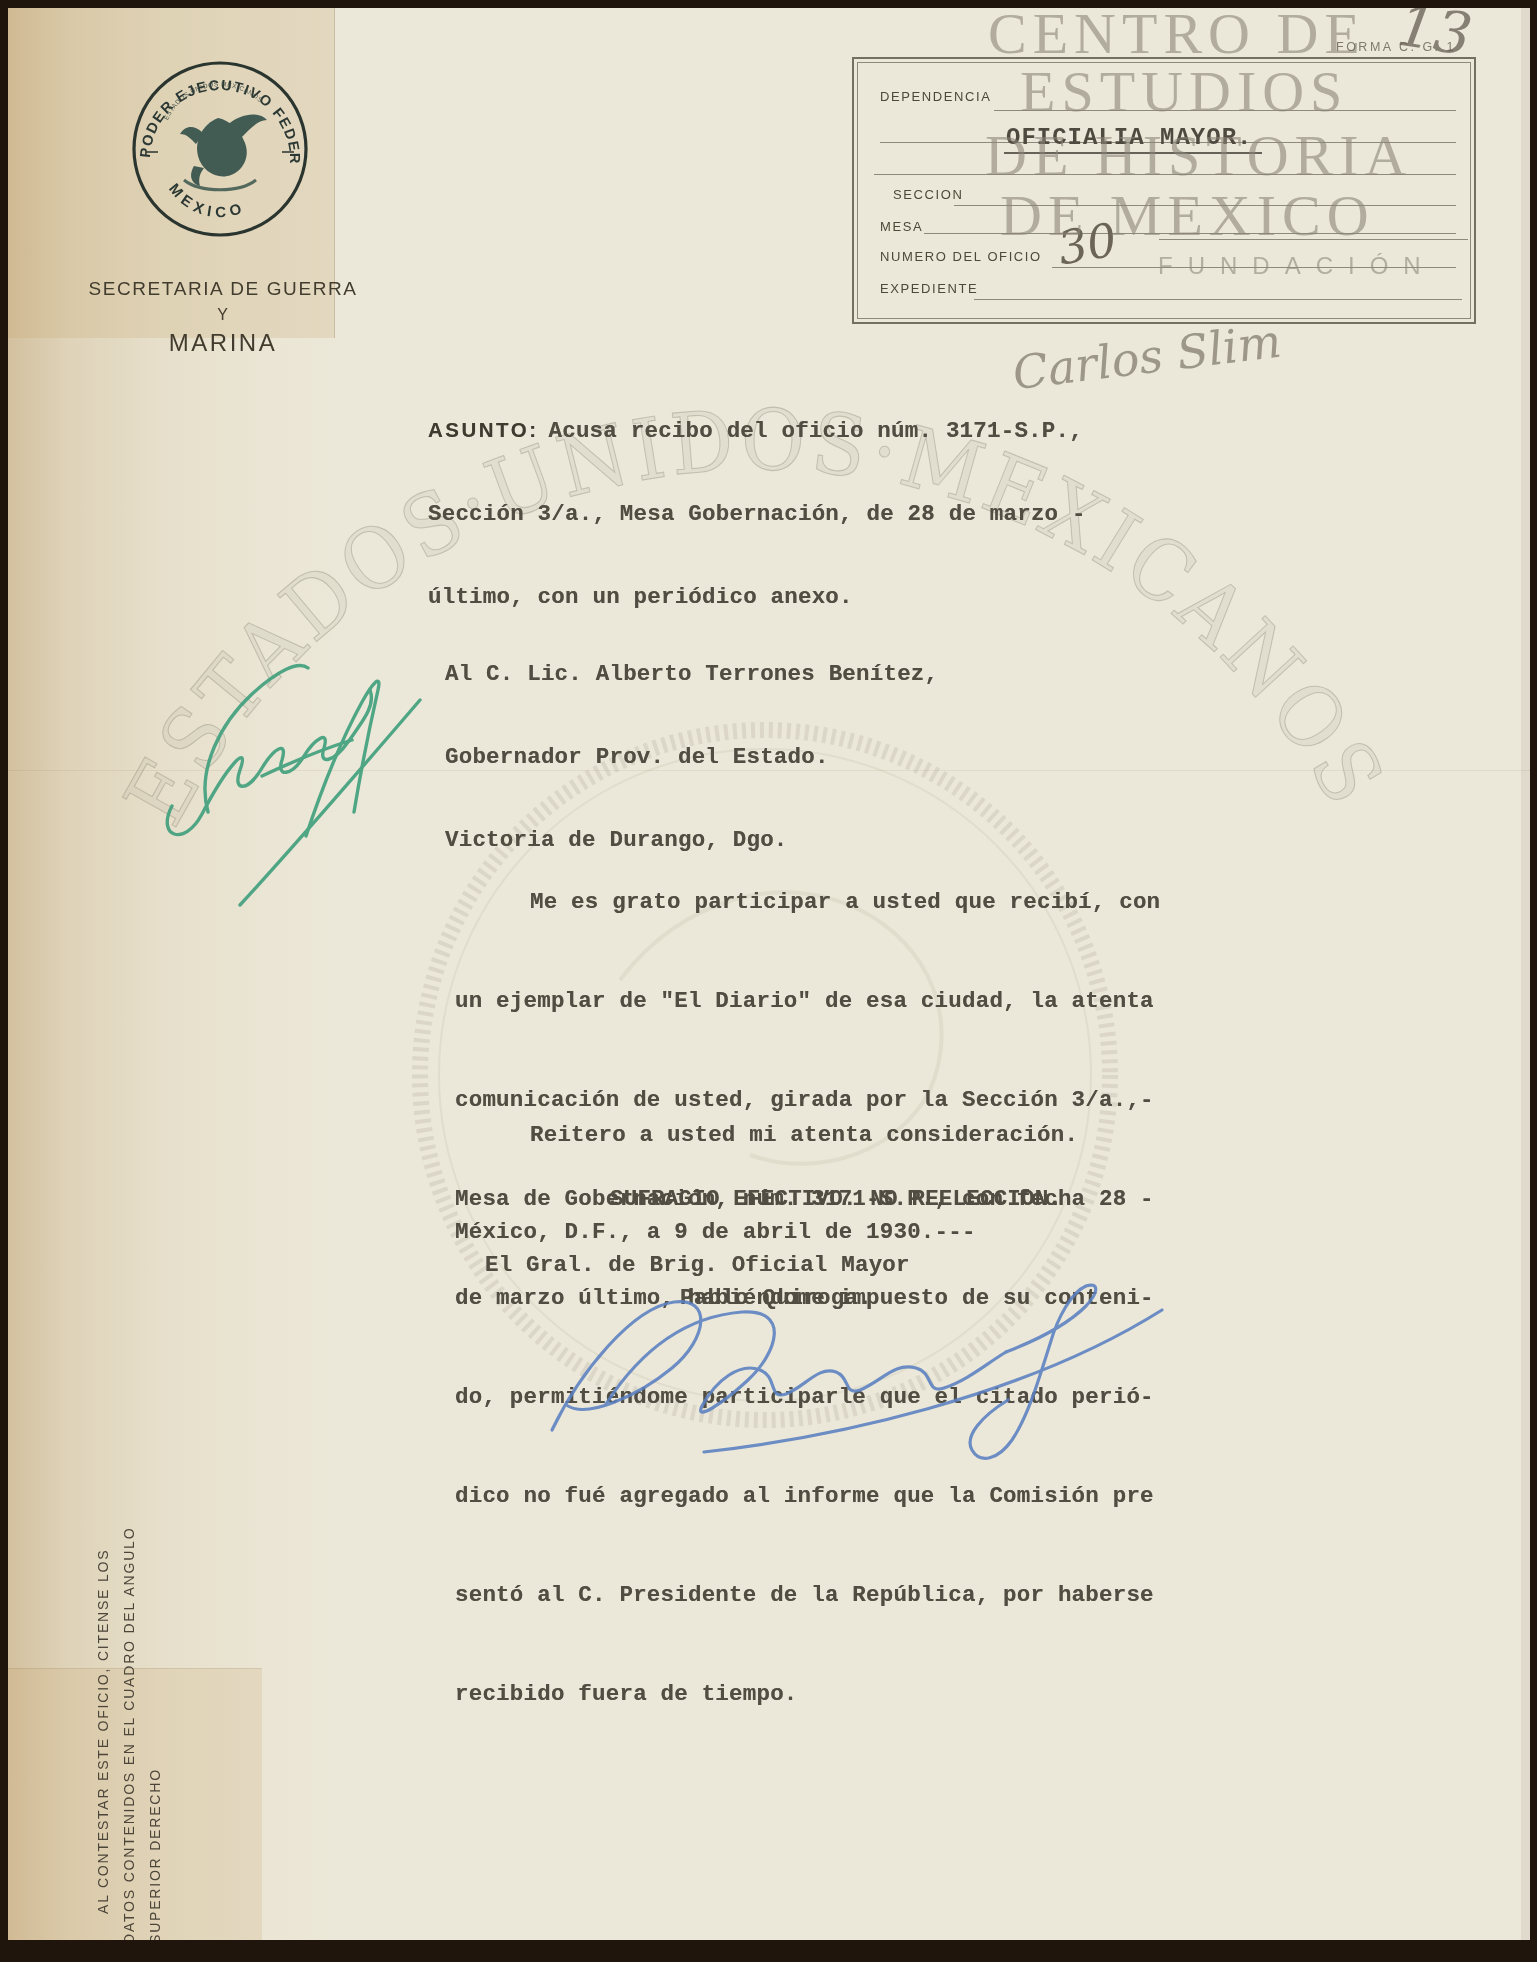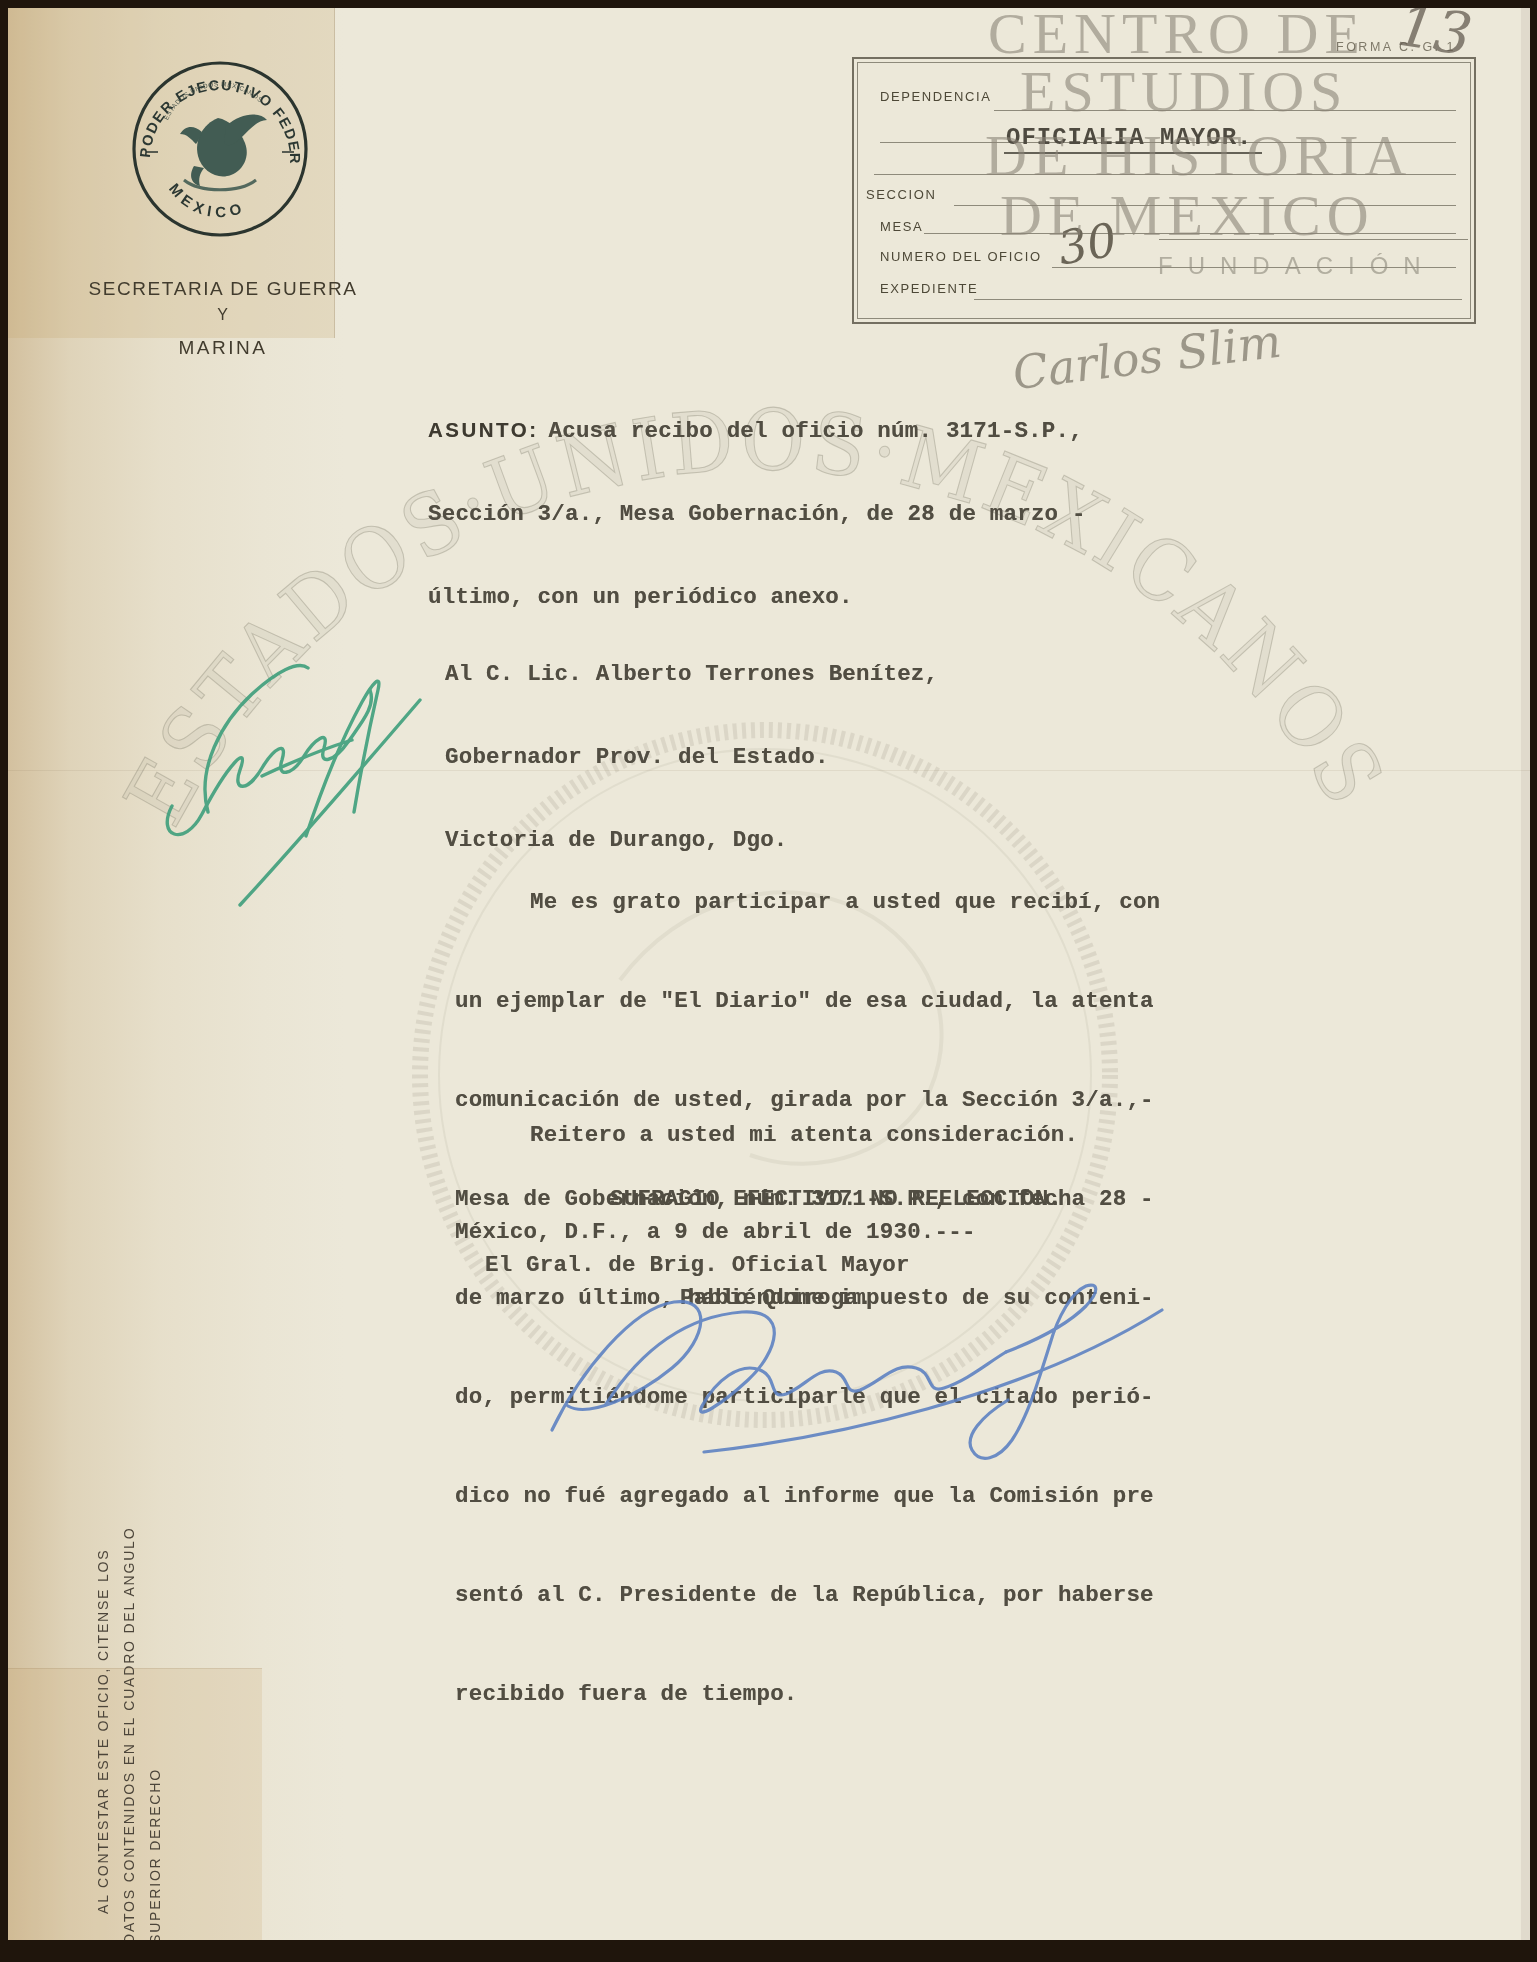--- a/index.html
+++ b/index.html
@@ -44,21 +44,21 @@
       color:rgba(100,92,80,0.75);transform:rotate(9deg);}
   .forma{position:absolute;left:1336px;top:40px;z-index:7;font-size:12.5px;
       letter-spacing:2.5px;color:rgba(100,94,78,0.80);}
 
   
   .sealsvg{position:absolute;left:128px;top:56px;z-index:5;}
   .office{position:absolute;left:62px;top:278px;width:322px;text-align:center;z-index:5;
       color:#423c2e;}
   .office .l1{font-size:19px;letter-spacing:1.6px;}
   .office .l2{font-size:16px;margin-top:6px;letter-spacing:1px;}
-  .office .l3{font-size:19px;margin-top:13px;letter-spacing:2.5px;}
+  .office .l3{font-size:24px;margin-top:5px;letter-spacing:2.5px;}
 
   
   .fbox{position:absolute;left:852px;top:57px;width:620px;height:263px;z-index:5;
       border:2px solid rgba(66,60,45,0.70);}
   .fbox-inner{position:absolute;inset:3px;border:1px solid rgba(66,60,45,0.55);}
   .flabel{position:absolute;font-size:13px;letter-spacing:1.6px;color:#4d4837;white-space:nowrap;}
   .fline{position:absolute;border-bottom:1px solid rgba(66,60,45,0.55);height:0;}
   .fval-type{position:absolute;z-index:7;font-family:"Liberation Mono",monospace;font-weight:700;
       font-size:24px;color:#4e4a40;letter-spacing:1px;border-bottom:2px solid rgba(78,74,64,0.85);
       padding:0 10px 1px 2px;white-space:nowrap;}
@@ -146,21 +146,21 @@
       <div class="l3">MARINA</div>
     </div>
 
     <div class="fbox">
       <div class="fbox-inner"></div>
       <div class="flabel" style="left:26px;top:30px;">DEPENDENCIA</div>
       <div class="fline" style="left:140px;right:18px;top:51px;"></div>
       <div class="fval-type" style="left:150px;top:17px;margin-top:48px;">OFICIALIA MAYOR.</div>
       <div class="fline" style="left:26px;right:18px;top:83px;"></div>
       <div class="fline" style="left:20px;right:18px;top:115px;"></div>
-      <div class="flabel" style="left:12px;top:128px;">SECCION</div>
+      <div class="flabel" style="left:39px;top:128px;">SECCION</div>
       <div class="fline" style="left:100px;right:18px;top:146px;"></div>
       <div class="flabel" style="left:26px;top:160px;">MESA</div>
       <div class="fline" style="left:70px;right:18px;top:174px;"></div>
       <div class="fline" style="left:305px;right:6px;top:180px;"></div>
       <div class="flabel" style="left:26px;top:190px;">NUMERO DEL OFICIO</div>
       <div class="fline" style="left:198px;right:18px;top:208px;"></div>
       <div class="fval-hand" style="left:204px;top:158px;">30</div>
       <div class="flabel" style="left:26px;top:222px;">EXPEDIENTE</div>
       <div class="fline" style="left:120px;right:12px;top:240px;"></div>
     </div>

